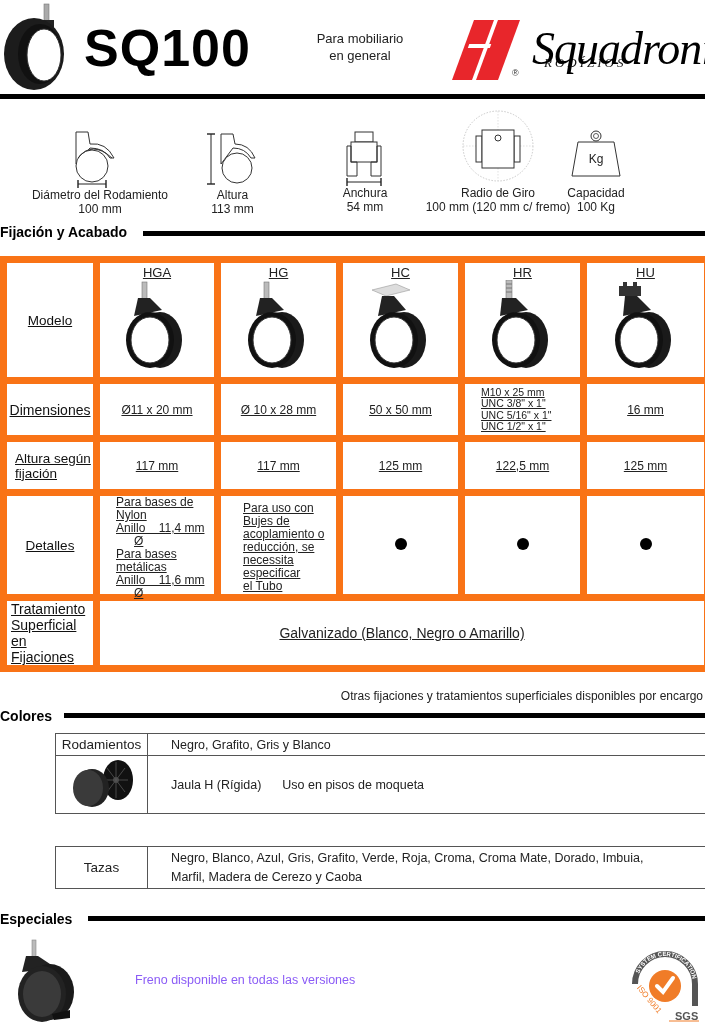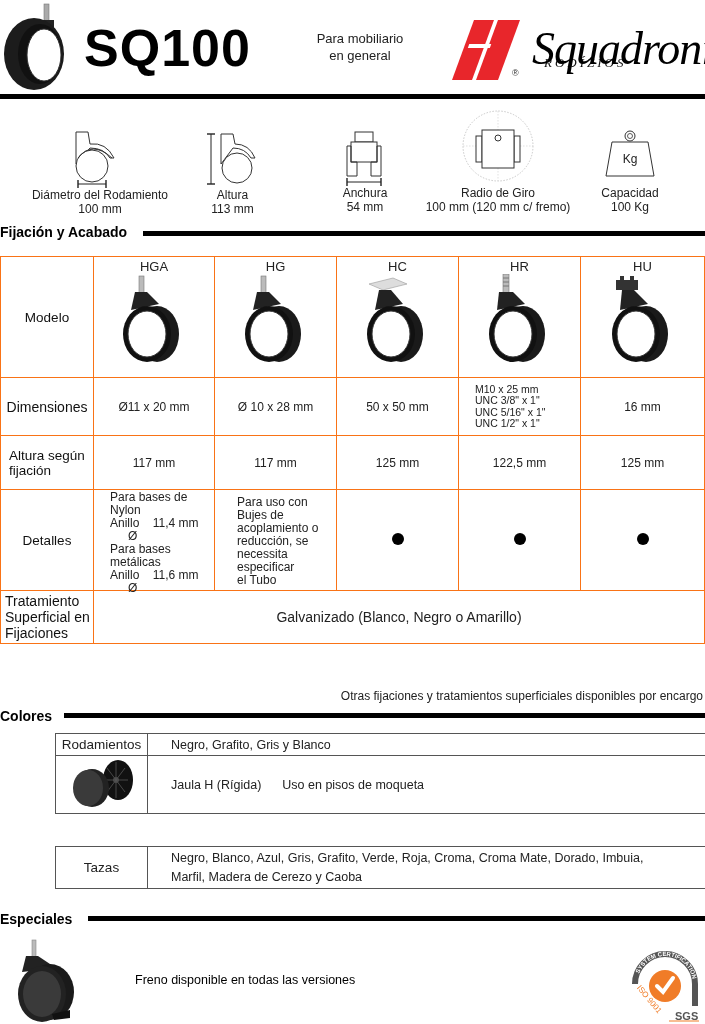--- a/index.html
+++ b/index.html
@@ -20,37 +20,37 @@
   
   .spec { text-align: center; font-size: 12px; line-height: 14px; color: #222; }
   .spec svg { display: block; margin: 0 auto; }
 
   
   .sec { left: 0; font-size: 14px; font-weight: bold; color: #000; white-space: nowrap; }
   .sec-rule { height: 5px; background: #000; }
 
   
   .grid { position: absolute; left: 0; top: 256px; width: 704px; border-collapse: collapse; table-layout: fixed; }
-  .grid td { border: 1px solid #f97316; text-align: center; vertical-align: middle; font-size: 12px; color: #222; padding: 0; }
+  .grid td { border: 7px solid #f97316; text-align: center; vertical-align: middle; font-size: 12px; color: #222; padding: 0; text-decoration: underline; }
   .grid td.rowlabel { font-size: 13.5px; color: #111; }
   .grid td.left { text-align: left; }
   .model-name { font-size: 13px; display: block; margin-top: 2px; }
   .dot { display: inline-block; width: 12px; height: 12px; border-radius: 50%; background: #000; }
   .detail-txt { font-size: 12px; line-height: 13px; text-align: left; padding-left: 16px; }
   .detail-txt .indent { padding-left: 18px; display: block; }
   .small-list { font-size: 10.5px; line-height: 11.5px; text-align: left; padding-left: 16px; }
 
   .note { right: 2px; top: 689px; font-size: 12px; color: #222; }
 
   
   .ctable { position: absolute; left: 19px; width: 665px; border-collapse: collapse; table-layout: fixed; margin-left: 36px; }
   .ctable td { border: 1px solid #555; font-size: 12.5px; color: #222; }
 
   
-  .esp-txt { left: 135px; top: 973px; font-size: 12.5px; color: #000000; }
+  .esp-txt { left: 135px; top: 973px; font-size: 12.5px; color: #8b5cf6; }
 </style>
 </head>
 <body>
 
 <div class="abs hdr-caster">
   <svg width="72" height="92" viewBox="0 0 72 92">
     <rect x="42" y="2" width="5" height="18" fill="#aaa" stroke="#777" stroke-width="0.6"></rect>
     <path d="M36 18 L52 18 L52 28 L30 32 Z" fill="#222"></path>
     <ellipse cx="32" cy="52" rx="30" ry="36" fill="#1c1c1c"></ellipse>
     <ellipse cx="38" cy="52" rx="22" ry="30" fill="#111"></ellipse>
@@ -120,21 +120,21 @@
     <line x1="3" y1="38" x2="73" y2="38" stroke="#ccc" stroke-width="0.6" stroke-dasharray="1.5,1.5"></line>
     <rect x="16" y="28" width="6" height="26" fill="#fff" stroke="#333" stroke-width="1"></rect>
     <rect x="54" y="28" width="6" height="26" fill="#fff" stroke="#333" stroke-width="1"></rect>
     <rect x="22" y="22" width="32" height="38" fill="#fff" stroke="#333" stroke-width="1"></rect>
     <circle cx="38" cy="30" r="3" fill="#fff" stroke="#333" stroke-width="1"></circle>
   </svg>
   <div>Radio de Giro</div>
   <div>100 mm (120 mm c/ fremo)</div>
 </div>
 
-<div class="abs spec" style="left:590px;top:130px;width:80px;">
+<div class="abs spec" style="left:556px;top:130px;width:80px;">
   <svg width="56" height="56" viewBox="0 0 56 56">
     <circle cx="28" cy="6" r="5" fill="#fff" stroke="#333" stroke-width="1"></circle>
     <circle cx="28" cy="6" r="2.5" fill="#fff" stroke="#333" stroke-width="0.8"></circle>
     <path d="M10 12 L46 12 L52 46 L4 46 Z" fill="#fff" stroke="#333" stroke-width="1"></path>
     <text x="28" y="33" text-anchor="middle" font-size="12" font-family="Liberation Sans, sans-serif" fill="#222">Kg</text>
   </svg>
   <div>Capacidad</div>
   <div>100 Kg</div>
 </div>
 

